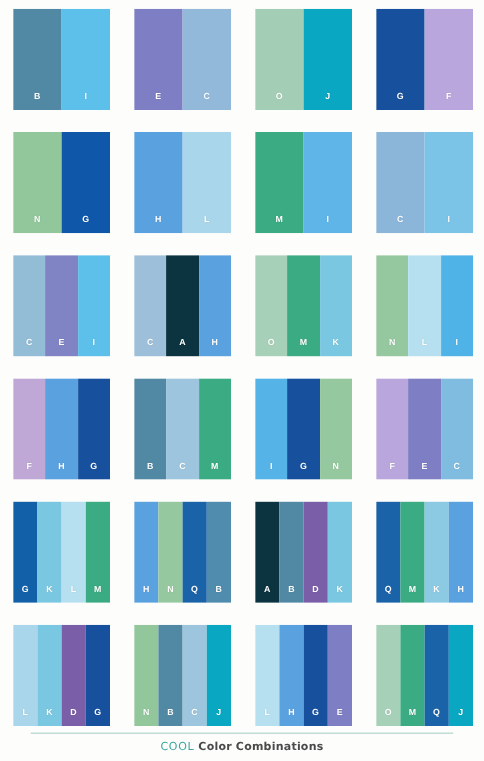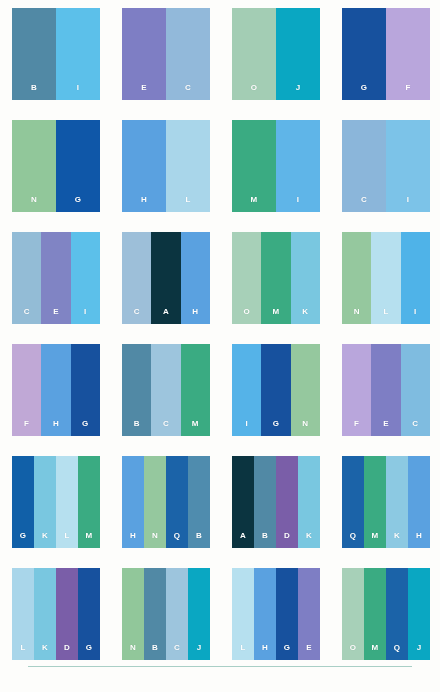--- a/index.html
+++ b/index.html
@@ -354,13 +354,16 @@
         <span class="band-label">Q</span>
       </div>
       <div class="swatch-band" style="background: rgb(10, 167, 194);">
         <span class="band-label">J</span>
       </div>
     </div>
   </div>
 
 <div id="footer-area">
   <div id="footer-rule"></div>
+  <div id="footer-caption">
+    <span class="cool-word">COOL</span><span class="caption-rest"> Color Combinations</span>
+  </div>
 </div>
 
 </body></html>

